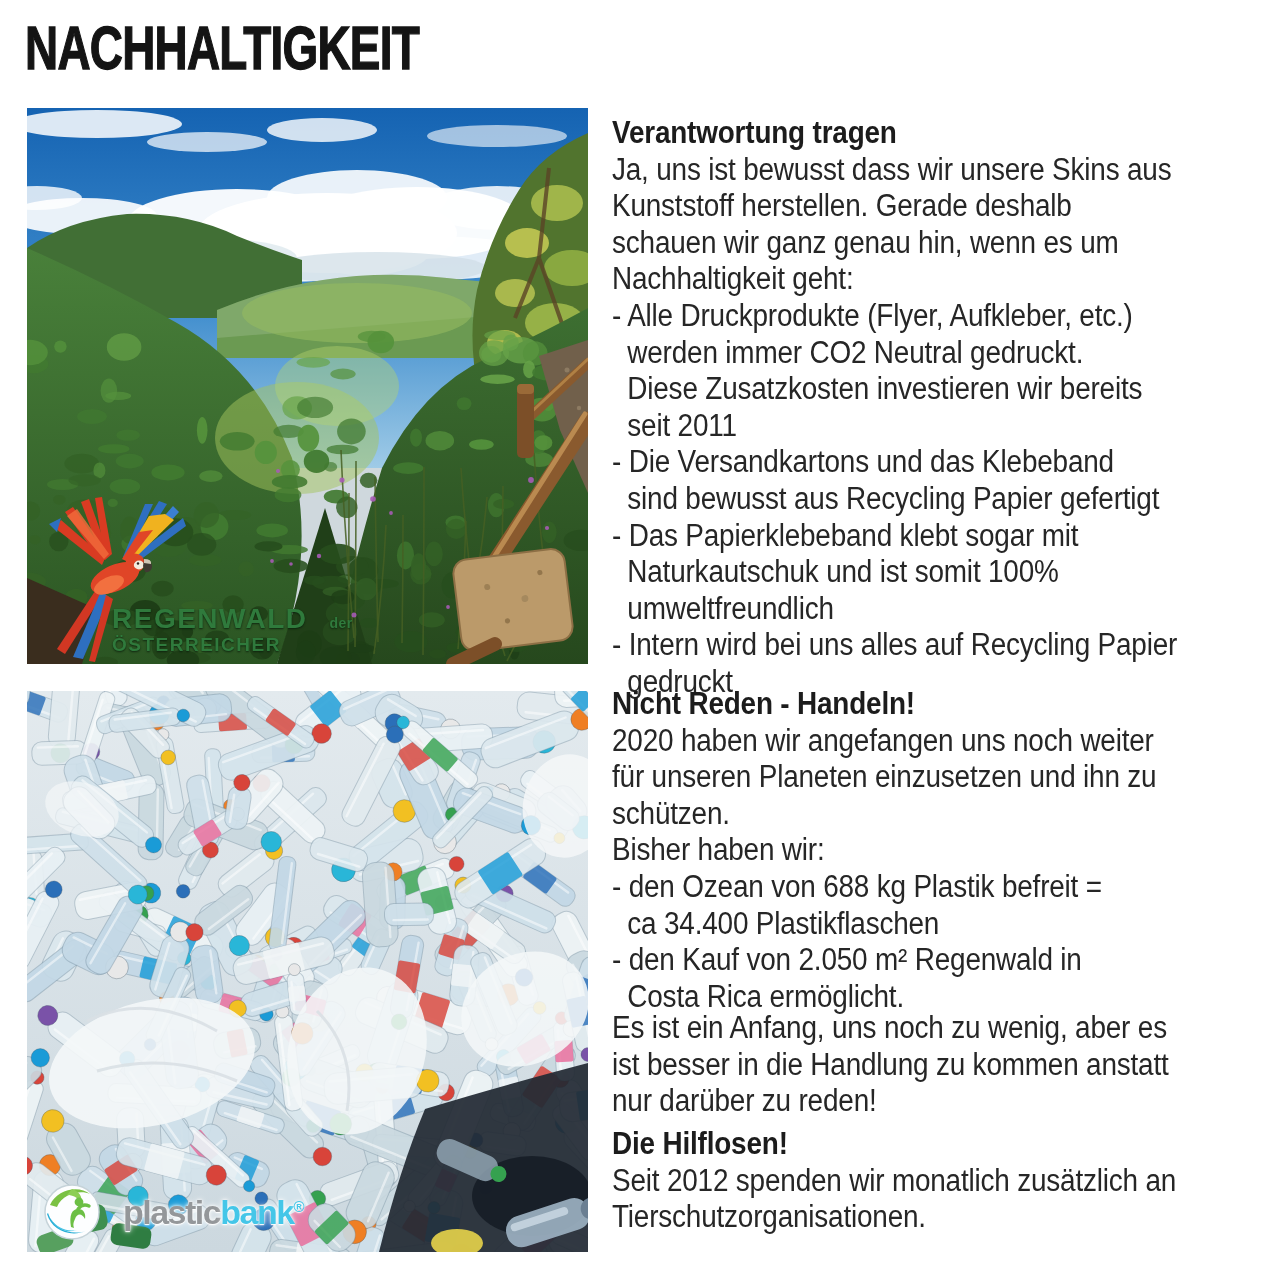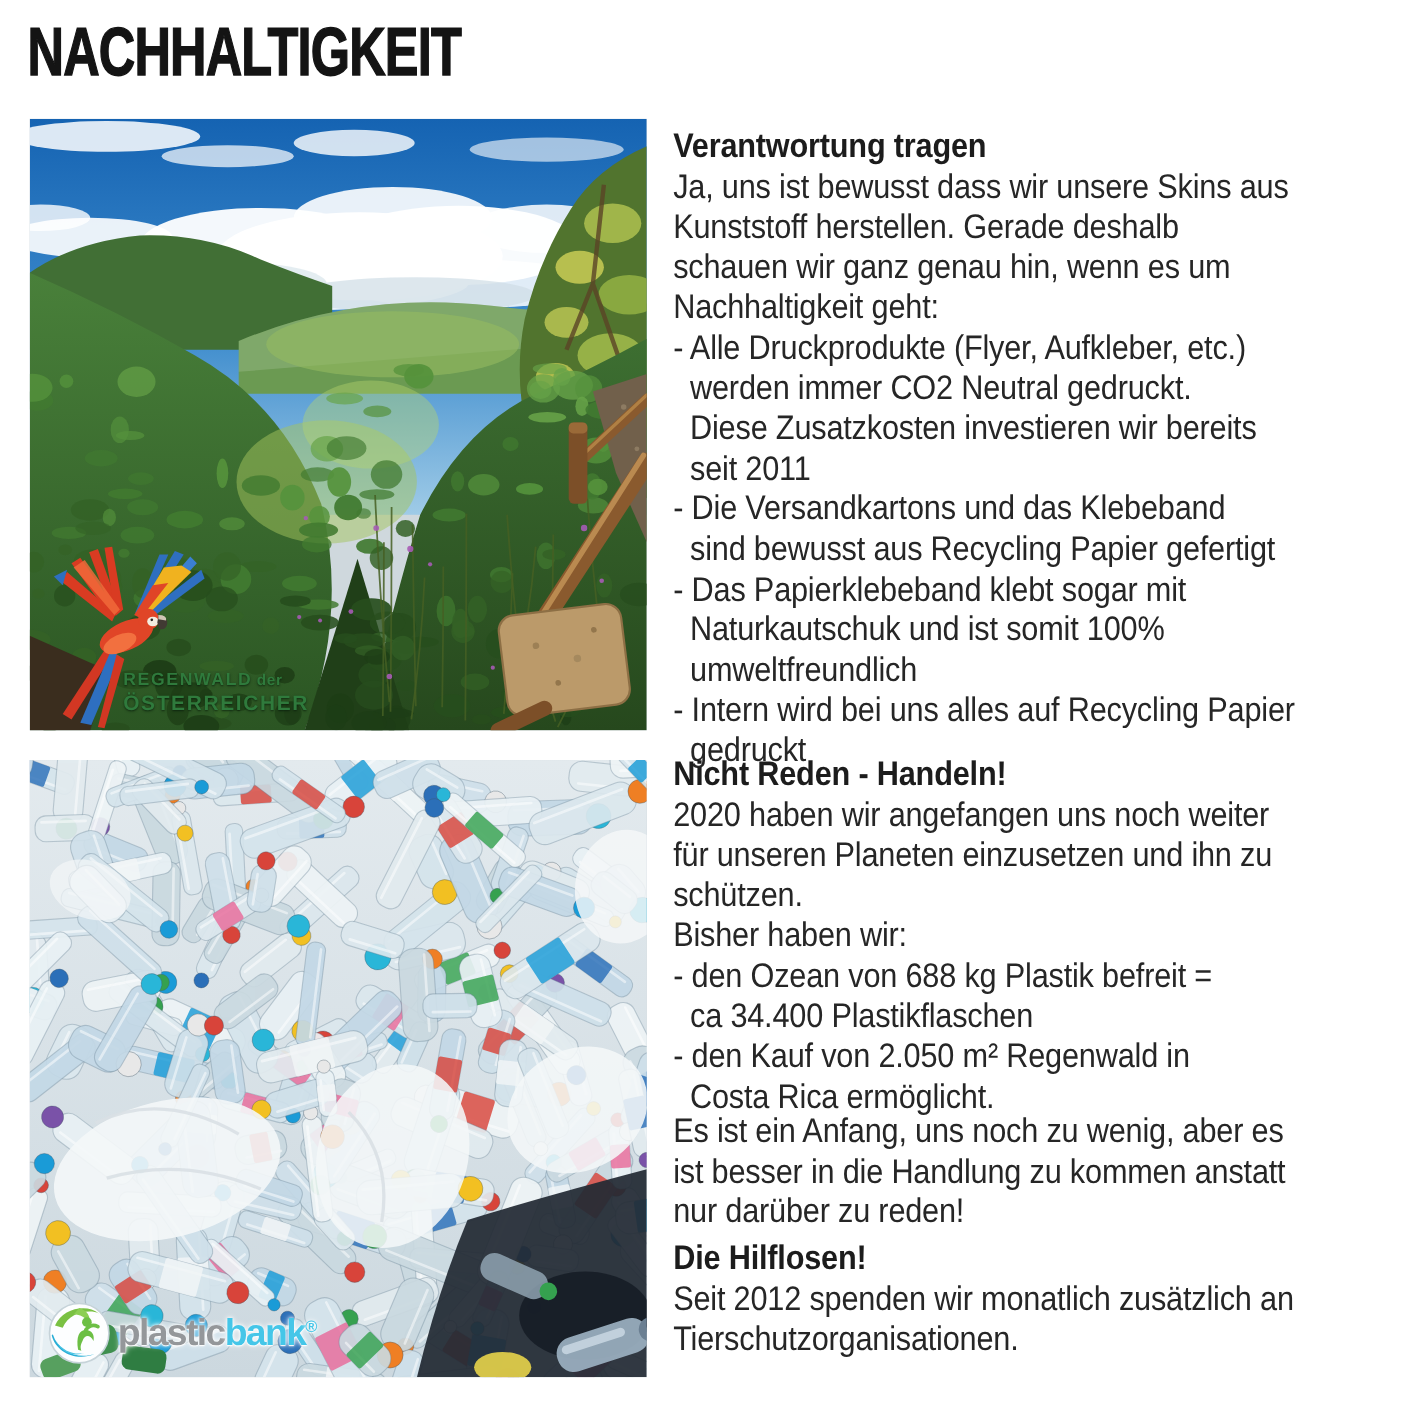--- a/index.html
+++ b/index.html
@@ -18,27 +18,27 @@
   #photo-rainforest{top:108px;height:556px;}
   #photo-plastic{top:691px;height:561px;}
   .photo svg.scene{display:block;width:100%;height:100%;}
 
   
   .rw-logo{
     position:absolute;left:85px;top:500px;line-height:21px;
     font-weight:700;color:#2f7a3c;letter-spacing:1.5px;
     text-shadow:0 1px 2px rgba(8,28,10,.8);white-space:nowrap;
   }
-  .rw-line1{font-size:16px;}
-  .rw-der{font-size:14px;letter-spacing:.5px;margin-left:4px;}
+  .rw-line1{font-size:28px;}
+  .rw-der{font-size:14px;letter-spacing:.5px;margin-left:22px;}
   .rw-line2{font-size:19px;}
 
   
   .pb-logo{
-    position:absolute;left:16px;top:492px;display:flex;align-items:center;gap:6px;
+    position:absolute;left:16px;top:492px;display:flex;align-items:center;gap:22px;
   }
   .pb-icon{width:58px;height:58px;flex:0 0 auto;}
   .pb-text{
     font-size:34px;font-weight:700;letter-spacing:-1.5px;white-space:nowrap;
     text-shadow:0 0 6px #ffffff,0 0 3px #ffffff,0 1px 1px #ffffff;
   }
   .pb-word1{color:#94979a;}
   .pb-word2{color:#45c6e8;}
   .pb-reg{color:#45c6e8;font-size:15px;vertical-align:super;letter-spacing:0;}
 

